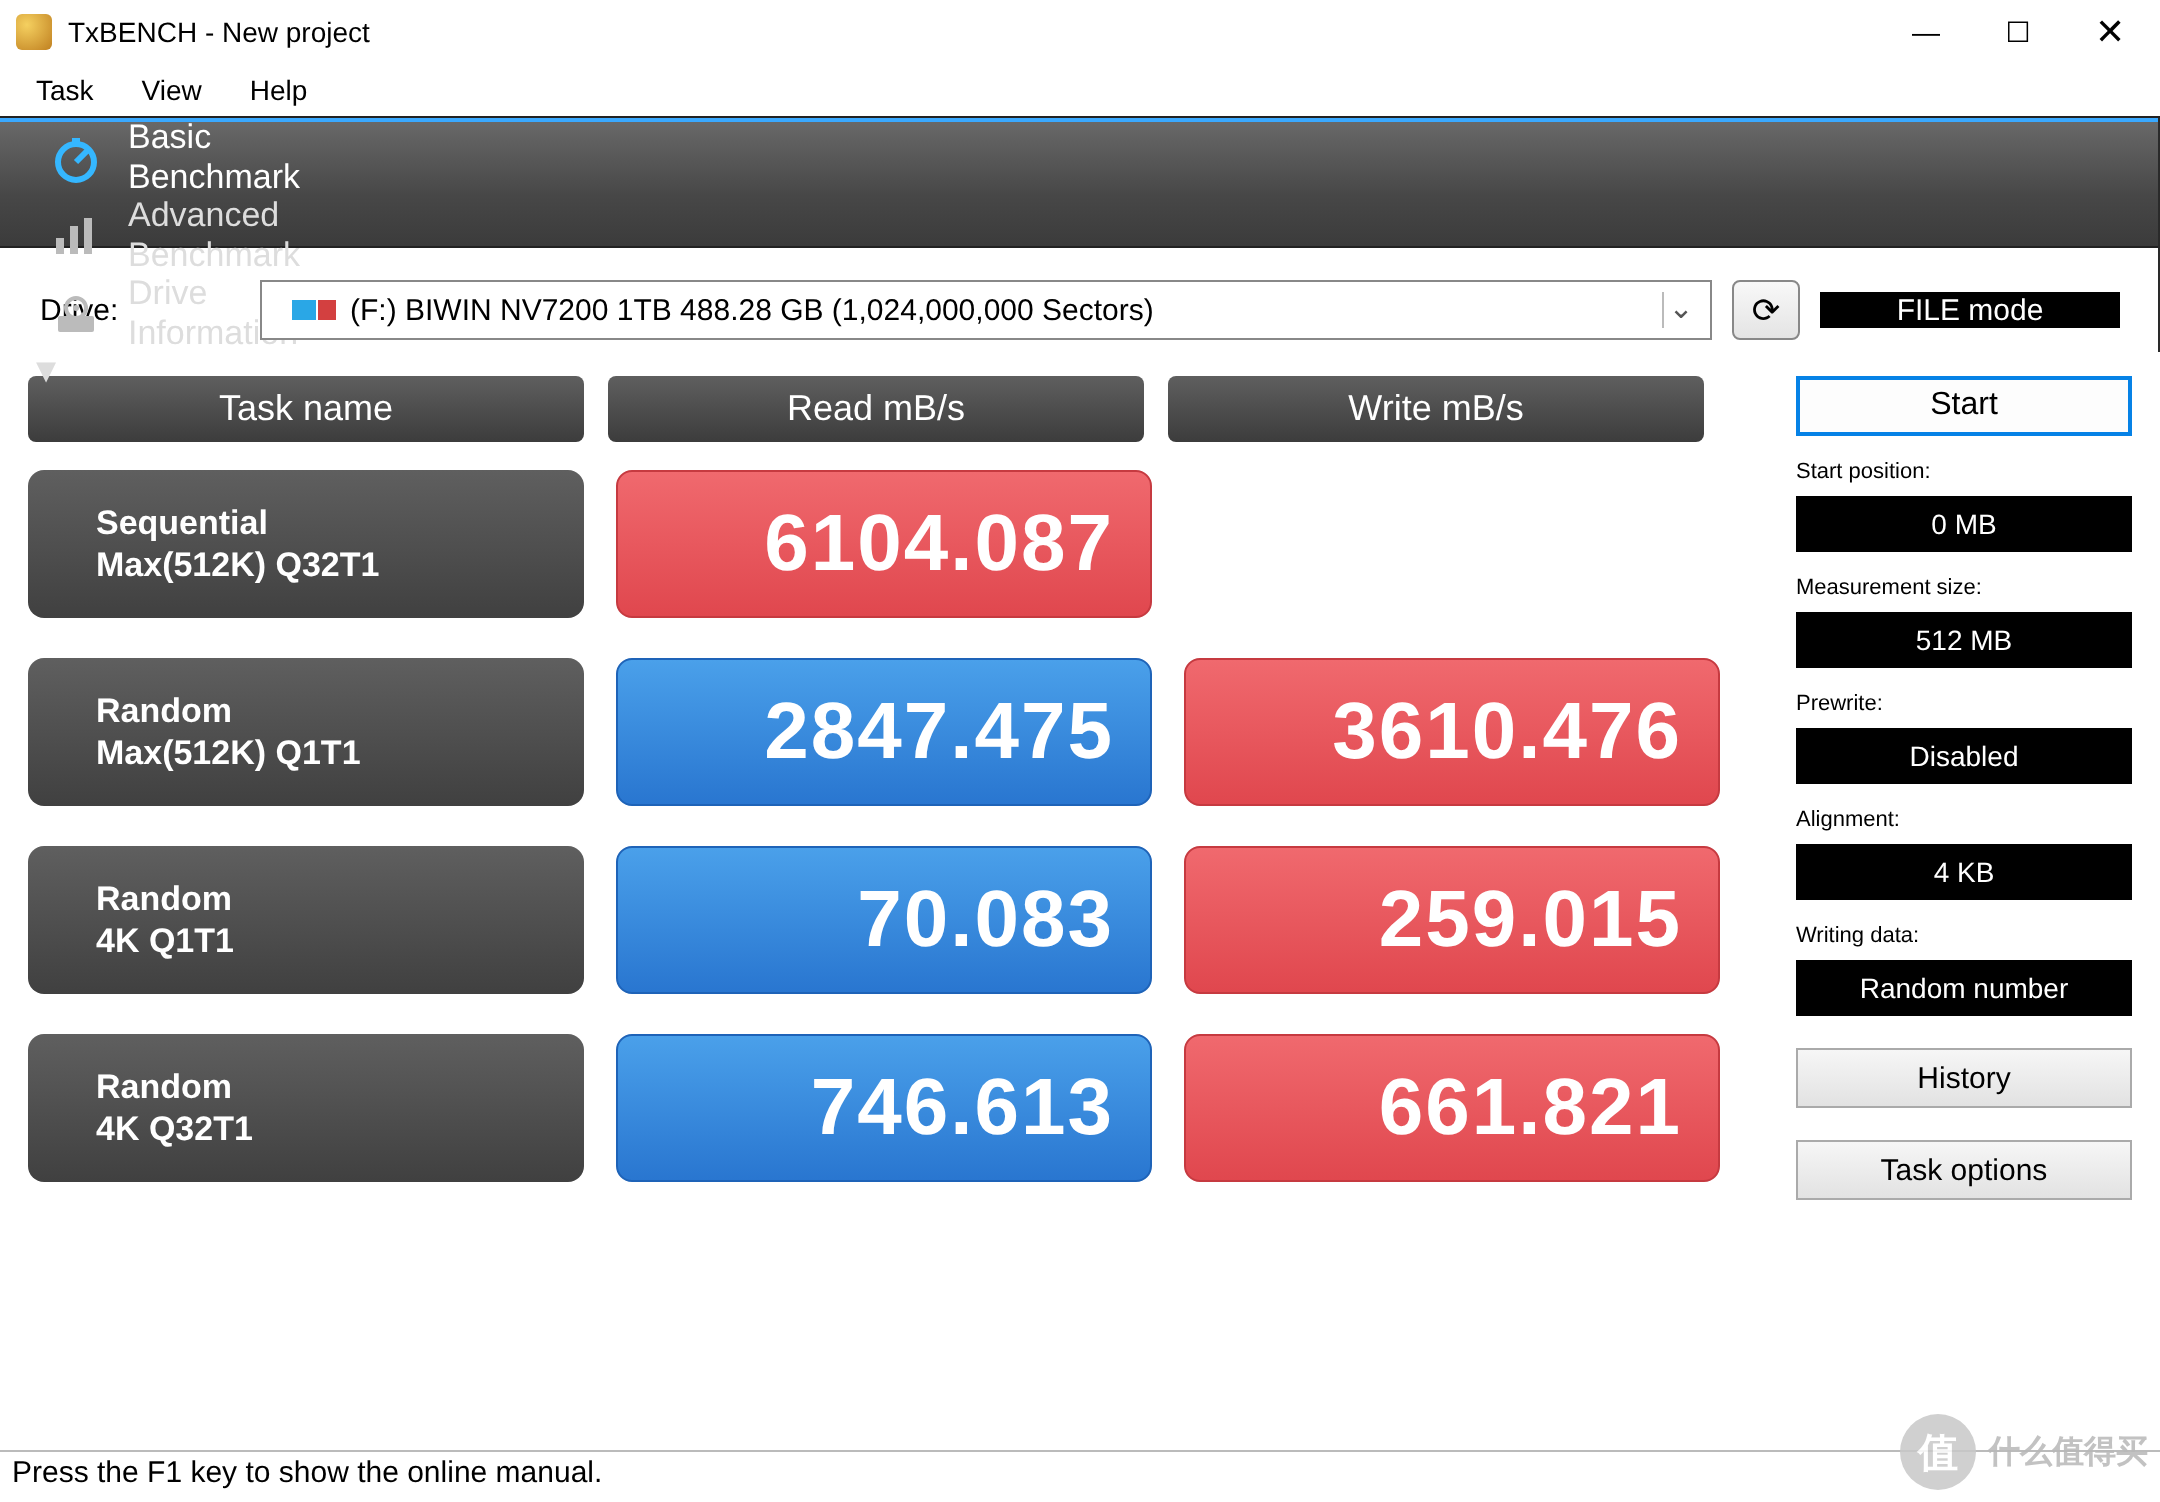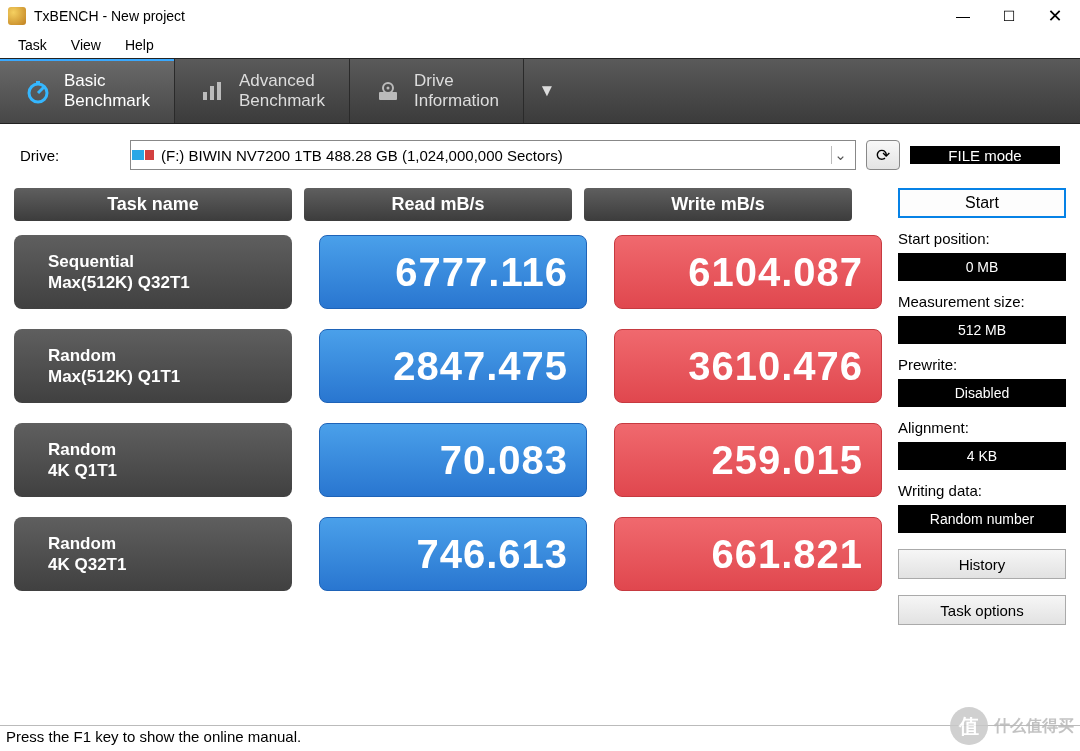--- a/index.html
+++ b/index.html
@@ -10,59 +10,59 @@
 .titlebar-icon { width: 18px; height: 18px; margin-right: 8px; background: radial-gradient(circle at 30% 30%, #f5d060, #c08020); border-radius: 3px; }
 .titlebar-title { font-size: 14px; flex: 1; }
 .winbtn { width: 46px; height: 32px; display: flex; align-items: center; justify-content: center; font-size: 14px; }
 .winbtn.close { font-size: 18px; }
 
 
 .menubar { height: 26px; display: flex; align-items: center; padding: 0 6px; font-size: 14px; }
 .menubar span { padding: 2px 12px; }
 
 
-.tabstrip { height: 66px; background: linear-gradient(#5a5a5a, #3b3b3b); display: flex; align-items: stretch; border-top: 1px solid #222; border-bottom: 1px solid #222; }
+.tabstrip { height: 66px; background: linear-gradient(#5a5a5a, #3b3b3b); display: flex; align-items: stretch; border-top: 1px solid #222; border-bottom: 1px solid #222; flex-direction: column; }
 .tab { display: flex; align-items: center; gap: 12px; padding: 0 24px; color: #ddd; font-size: 17px; border-right: 1px solid #2a2a2a; position: relative; }
 .tab.active { background: linear-gradient(#6a6a6a, #474747); box-shadow: inset 0 2px 0 #3aa9ff; }
 .tab.active .tab-text { color: #fff; }
 .tab-text { line-height: 1.15; }
 .tab .ticon { width: 28px; height: 28px; display: flex; align-items: center; justify-content: center; }
 .tab.drop { width: 46px; justify-content: center; padding: 0; border-right: none; }
 
 
 .drive-row { display: flex; align-items: center; gap: 10px; padding: 16px 20px 10px 20px; }
 .drive-label { font-size: 15px; width: 100px; }
-.drive-select { flex: 1; height: 30px; border: 1px solid #888; background: #fff; display: flex; align-items: center; padding: 0 0; font-size: 15px; position: relative; }
+.drive-select { flex: 1; height: 30px; border: 1px solid #888; background: #fff; display: flex; align-items: center; padding: 0 14px; font-size: 15px; position: relative; }
 .drive-select .chev { position: absolute; right: 6px; color: #555; width: 18px; height: 18px; border-left: 1px solid #bbb; text-align: center; line-height: 18px; }
 .drive-select .dicon { width: 24px; height: 18px; margin-right: 6px; }
 .refresh-btn { width: 34px; height: 30px; border: 1px solid #888; background: linear-gradient(#f8f8f8,#e4e4e4); border-radius: 4px; display: flex; align-items: center; justify-content: center; font-size: 17px; }
 .filemode-btn { width: 150px; height: 18px; background: #000; color: #fff; font-size: 15px; display: flex; align-items: center; justify-content: center; border: 1px solid #000; }
 
 
 .main { display: flex; padding: 8px 14px 0 14px; gap: 12px; }
 .results { flex: 1; }
 .sidebar { width: 168px; display: flex; flex-direction: column; gap: 6px; }
 
 
 .rhead { display: flex; gap: 12px; margin-bottom: 14px; }
-.rhead-cell { background: linear-gradient(#5f5f5f,#3c3c3c); color: #fff; font-size: 18px; font-weight: bold; text-align: center; padding: 6px 0; border-radius: 4px; }
+.rhead-cell { background: linear-gradient(#5f5f5f,#3c3c3c); color: #fff; font-size: 18px; font-weight: normal; text-align: center; padding: 6px 0; border-radius: 4px; }
 .c-task { width: 278px; }
 .c-read { width: 268px; }
 .c-write { width: 268px; }
 
 
-.rrow { display: flex; gap: 27px; margin-bottom: 20px; }
+.rrow { display: flex; gap: 16px; margin-bottom: 20px; }
 .task-cell { width: 278px; background: linear-gradient(#5f5f5f,#404040); color: #fff; border-radius: 8px; padding: 14px 16px 14px 34px; display: flex; flex-direction:column; justify-content:center; line-height:1.25; font-size:17px; font-weight:bold;}
 .val-cell { width: 268px; border-radius: 8px; display: flex; align-items: center; justify-content: flex-end; padding: 0 18px; font-size: 40px; font-weight: bold; color: #fff; font-family: "Arial", sans-serif; letter-spacing: 1px; height: 74px;}
 .val-read { background: linear-gradient(#4aa0ea,#2976d0); border: 1px solid #1e63b8; }
 .val-write { background: linear-gradient(#f0696e,#e0474e); border: 1px solid #c63a40; }
 
 
 .start-btn { height: 30px; border: 2px solid #0682e6; background: #fdfdfd; color: #000; font-size: 16px; display:flex; align-items:center; justify-content:center;}
-.side-label { font-size: 15px; margin-top: 6px; }
+.side-label { font-size: 11px; margin-top: 6px; }
 .side-val { height: 28px; background: #000; color: #fff; font-size: 14px; display:flex; align-items:center; justify-content:center; border-radius:0;}
 .side-btn { height: 30px; background: linear-gradient(#f6f6f6,#e2e2e2); border: 1px solid #aaa; font-size: 15px; display:flex; align-items:center; justify-content:center; margin-top:10px;}
 
 
 .status { position: absolute; bottom: 0; left: 0; right: 0; height: 26px; border-top: 1px solid #bbb; padding: 2px 6px; font-size: 15px; background:#fff;}
 
 
 .watermark { position:absolute; right:6px; bottom:6px; display:flex; align-items:center; gap:6px; color:#b8b8b8; font-size:16px; font-weight:bold; opacity:.85;}
 .watermark .circ { width:38px; height:38px; border-radius:50%; background:#c8c8c8; color:#fff; display:flex; align-items:center; justify-content:center; font-size:20px;}
 </style>
@@ -152,21 +152,20 @@
       <div class="rhead-cell c-task">Task name</div>
       <div class="rhead-cell c-read">Read mB/s</div>
       <div class="rhead-cell c-write">Write mB/s</div>
     </div>
 
     <div class="rrow">
       <div class="task-cell">
         <div>Sequential</div>
         <div>Max(512K) Q32T1</div>
       </div>
-      <div class="val-cell val-read">6777.116</div>
       <div class="val-cell val-write">6104.087</div>
     </div>
 
     <div class="rrow">
       <div class="task-cell">
         <div>Random</div>
         <div>Max(512K) Q1T1</div>
       </div>
       <div class="val-cell val-read">2847.475</div>
       <div class="val-cell val-write">3610.476</div>

